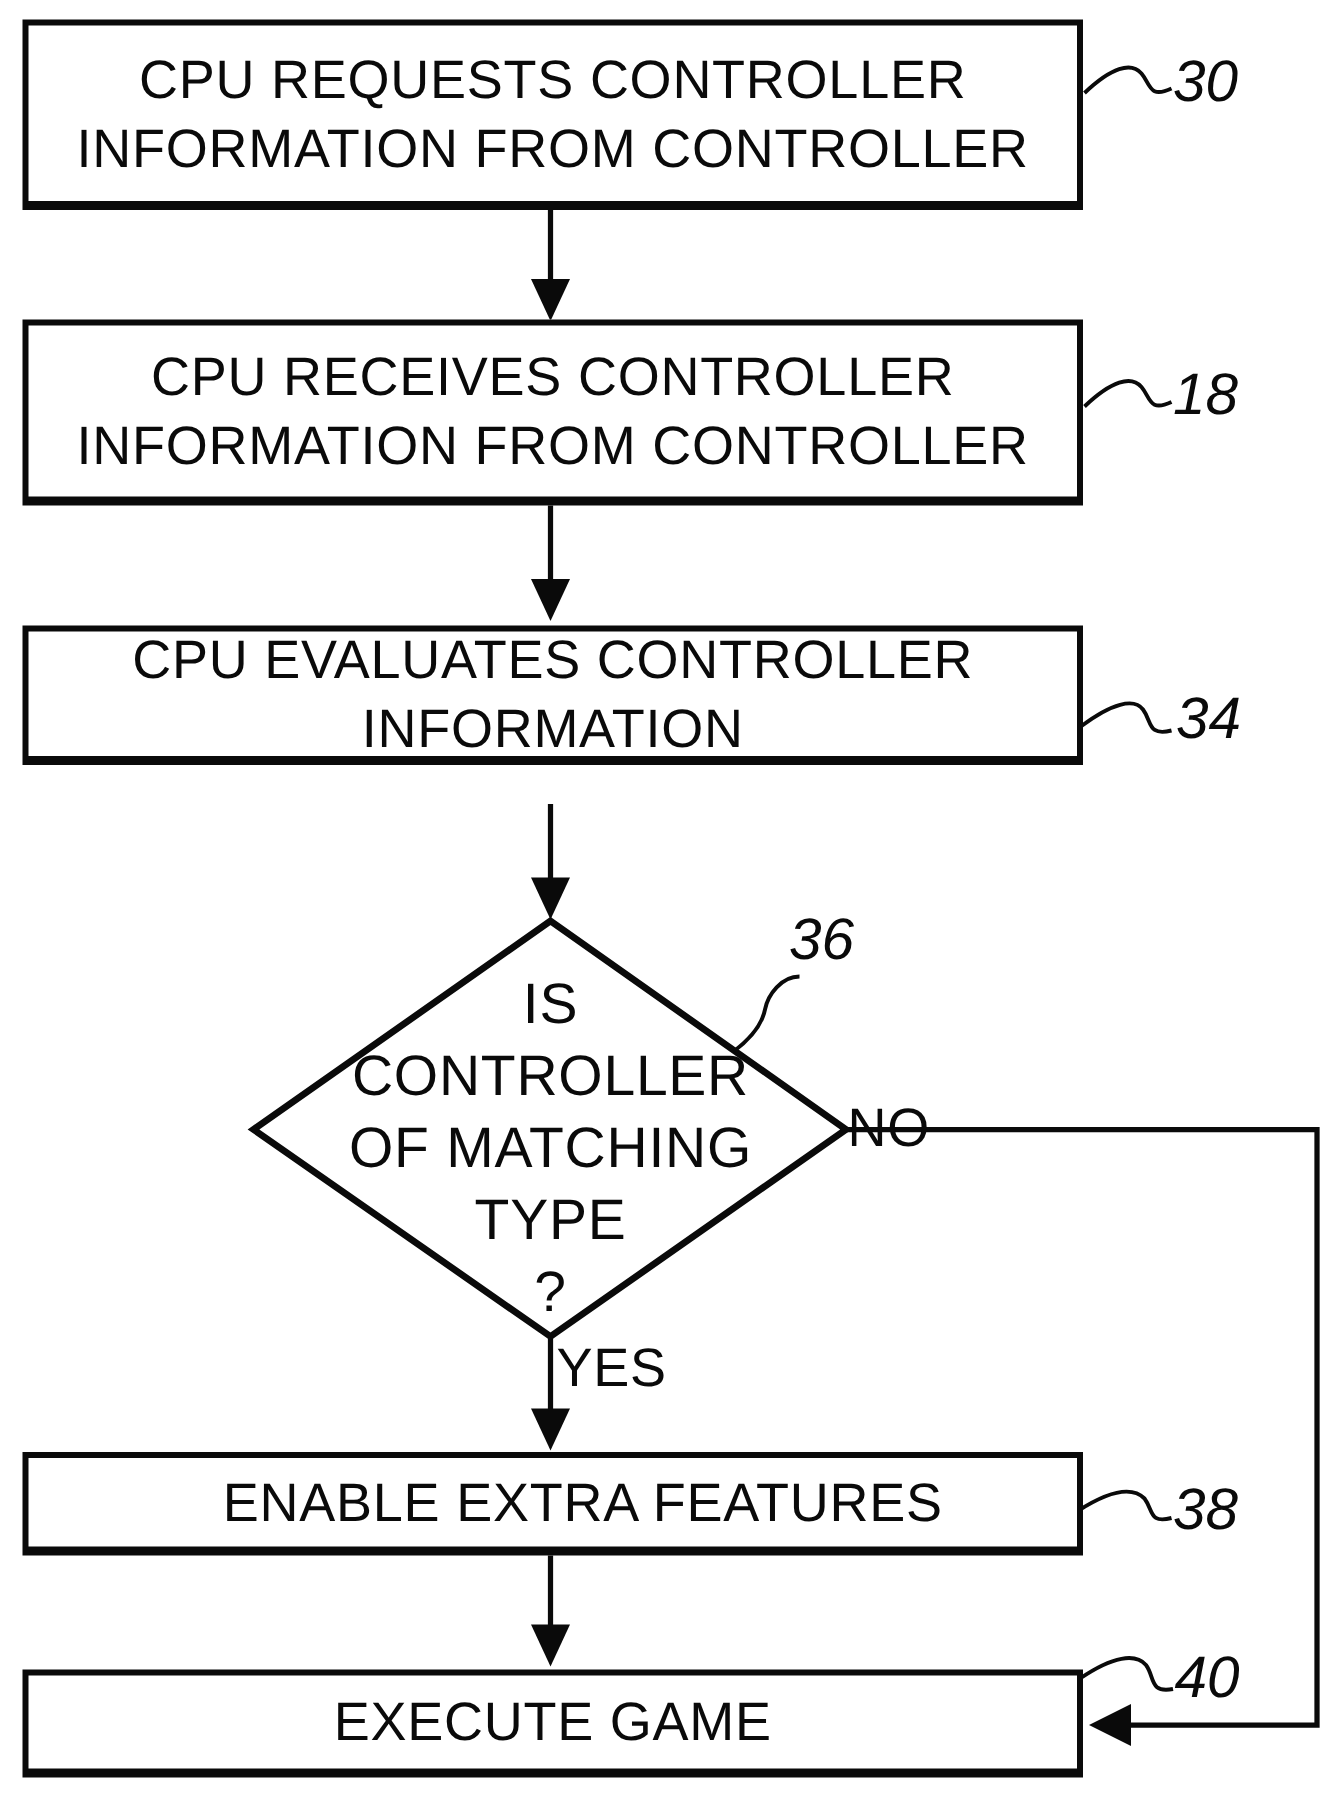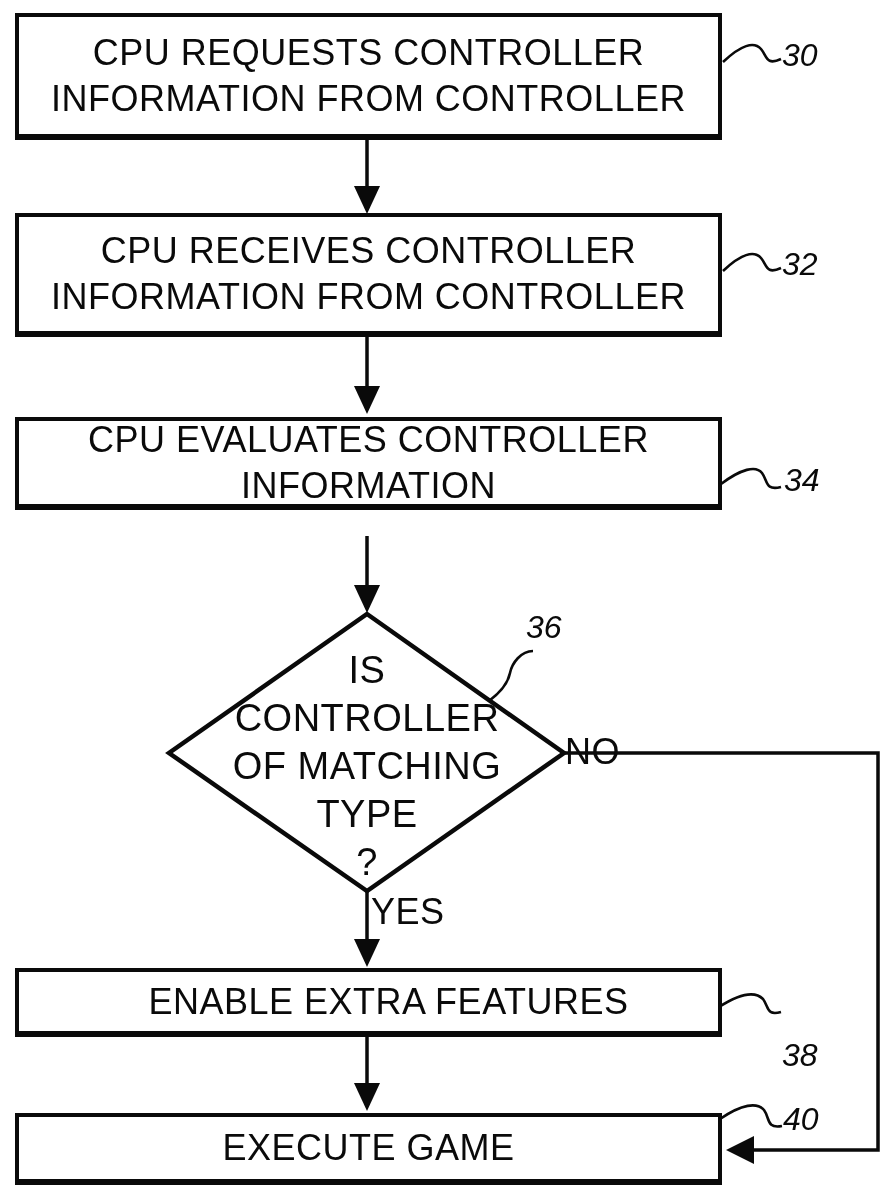--- a/index.html
+++ b/index.html
@@ -19,28 +19,28 @@
   #box32{top:213px;height:124px;}
   #box34{top:417px;height:93px;}
   #box38{top:968px;height:69px;padding-left:40px;}
   #box40{top:1113px;height:72px;}
   .diamond-text{
     position:absolute;left:192px;top:646px;width:350px;
     text-align:center;font-size:38px;line-height:48px;letter-spacing:0.5px;
   }
   .diamond-text span{display:block;}
   .ref{
-    position:absolute;font-size:32px;line-height:42px;font-style:italic;
+    position:absolute;font-size:39px;line-height:42px;font-style:italic;
     white-space:nowrap;
   }
   #ref30{left:782px;top:34px;}
   #ref32{left:782px;top:243px;}
   #ref34{left:784px;top:459px;}
   #ref36{left:526px;top:606px;}
-  #ref38{left:782px;top:1034px;}
+  #ref38{left:782px;top:986px;}
   #ref40{left:783px;top:1098px;}
   .branch{
     position:absolute;font-size:36px;line-height:36px;letter-spacing:0.5px;
     white-space:nowrap;
   }
   #yes-label{left:371px;top:894px;}
   #no-label{left:565px;top:734px;}
 </style>
 </head>
 <body>
@@ -105,19 +105,19 @@
   </div>
 
   <div class="pbox" id="box40">
     <span>EXECUTE GAME</span>
   </div>
 
   <div class="branch" id="no-label">NO</div>
   <div class="branch" id="yes-label">YES</div>
 
   <div class="ref" id="ref30">30</div>
-  <div class="ref" id="ref32">32</div>
+  <div class="ref" id="ref32">18</div>
   <div class="ref" id="ref34">34</div>
   <div class="ref" id="ref36">36</div>
   <div class="ref" id="ref38">38</div>
   <div class="ref" id="ref40">40</div>
 
 </div>
 
 </body></html>

